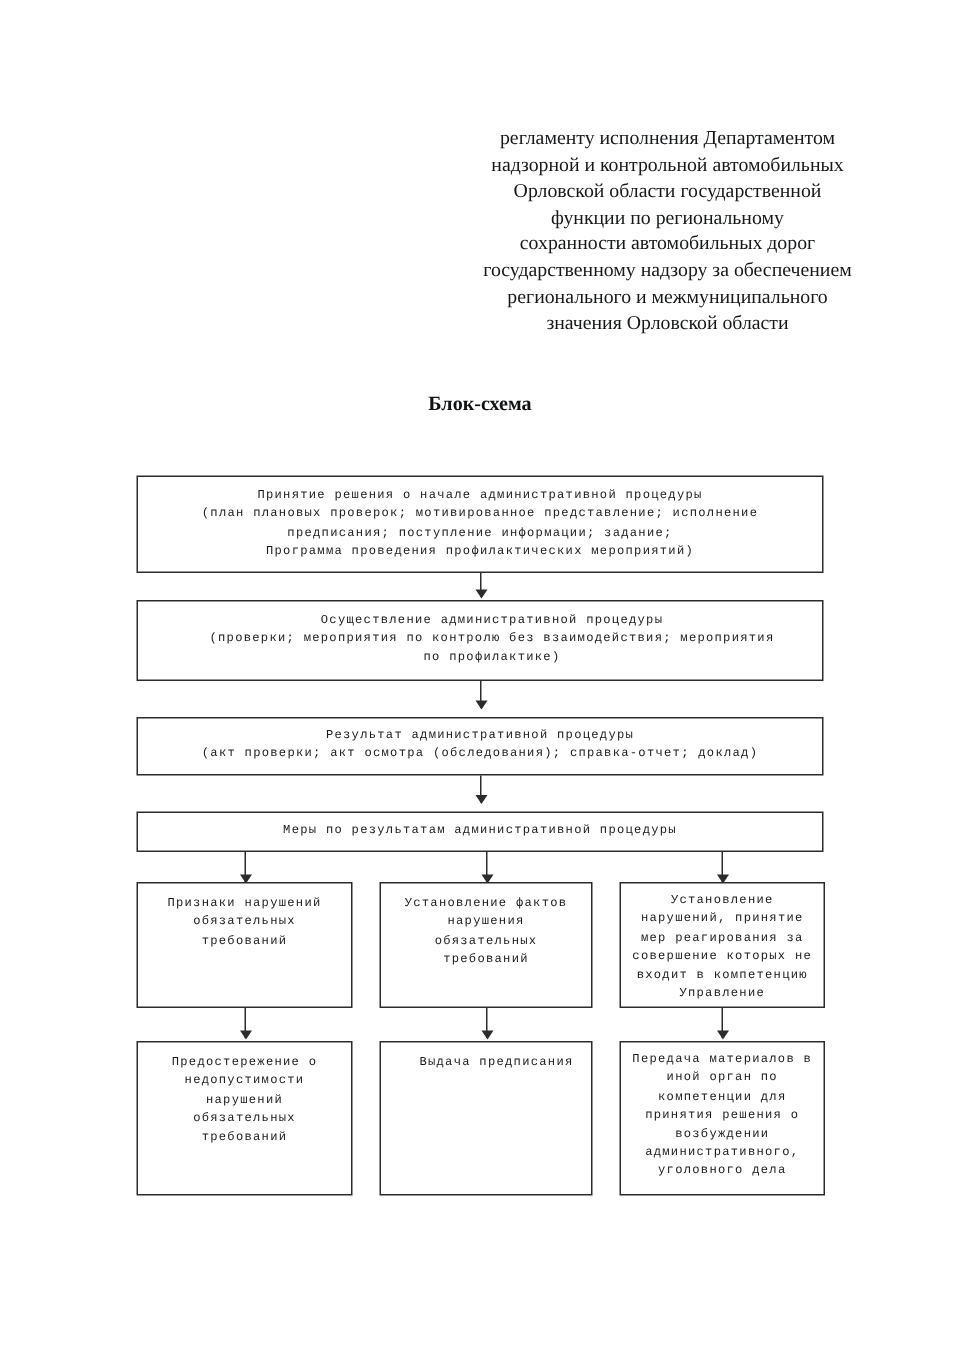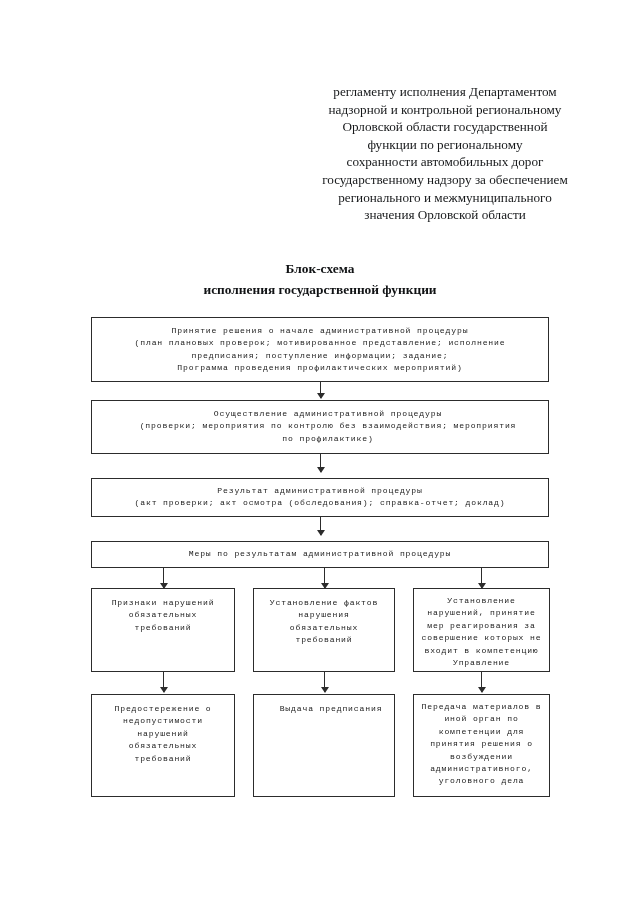--- a/index.html
+++ b/index.html
@@ -88,32 +88,31 @@
     border-top: 6px solid #2c2c2c;
   }
 </style>
 </head>
 <body>
 
 <div id="page">
 
   <div class="header-block">
     <span class="hline">регламенту исполнения Департаментом</span>
-    <span class="hline">надзорной и контрольной региональному</span>
+    <span class="hline">надзорной и контрольной автомобильных</span>
     <span class="hline">Орловской области государственной</span>
     <span class="hline">функции по региональному</span>
     <span class="hline">сохранности автомобильных дорог</span>
     <span class="hline">государственному надзору за обеспечением</span>
     <span class="hline">регионального и межмуниципального</span>
     <span class="hline">значения Орловской области</span>
   </div>
 
   <div class="doc-title">
     <span class="tline">Блок-схема</span>
-    <span class="tline">исполнения государственной функции</span>
   </div>
 
   <div class="fc-box pad-sm" style="left:91px; top:317px; width:458px; height:65px;">
     <span class="inner">
       <span class="tline">Принятие решения о начале административной процедуры</span>
       <span class="tline">(план плановых проверок; мотивированное представление; исполнение</span>
       <span class="tline">предписания; поступление информации; задание;</span>
       <span class="tline">Программа проведения профилактических мероприятий)</span>
     </span>
   </div>

